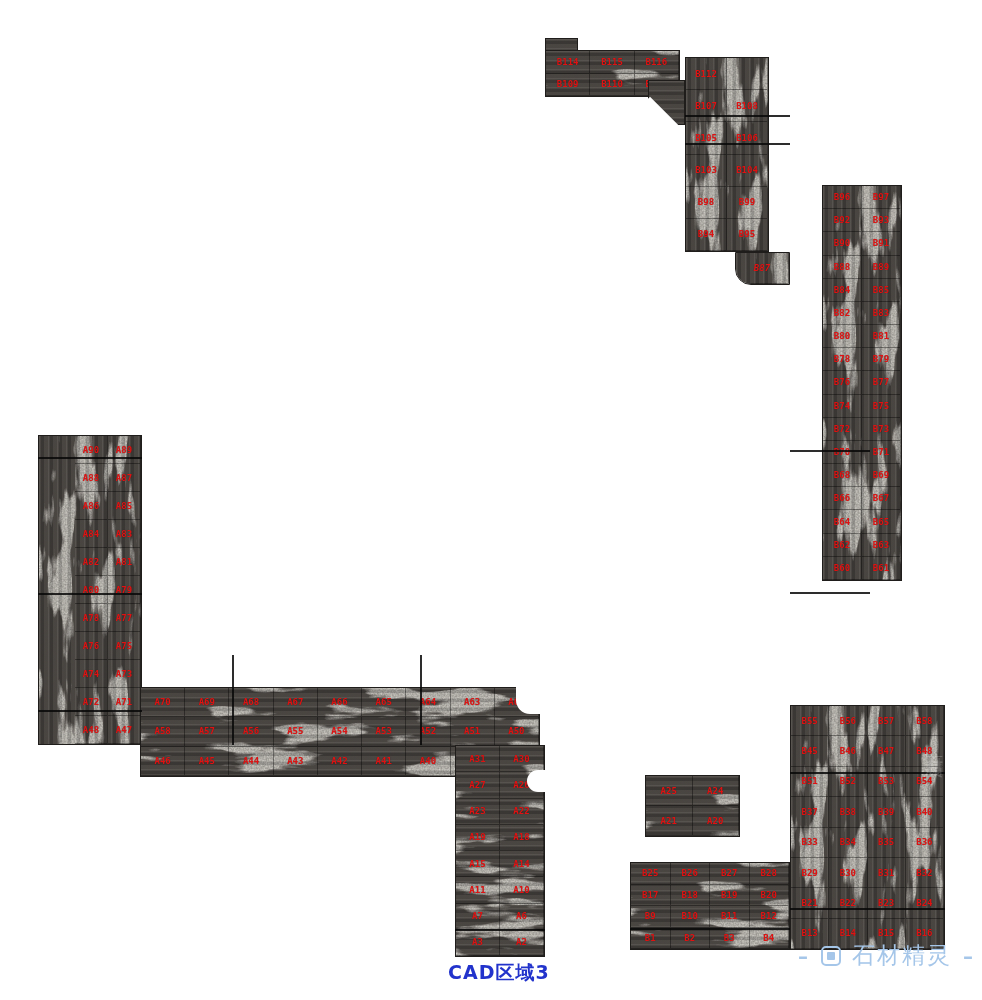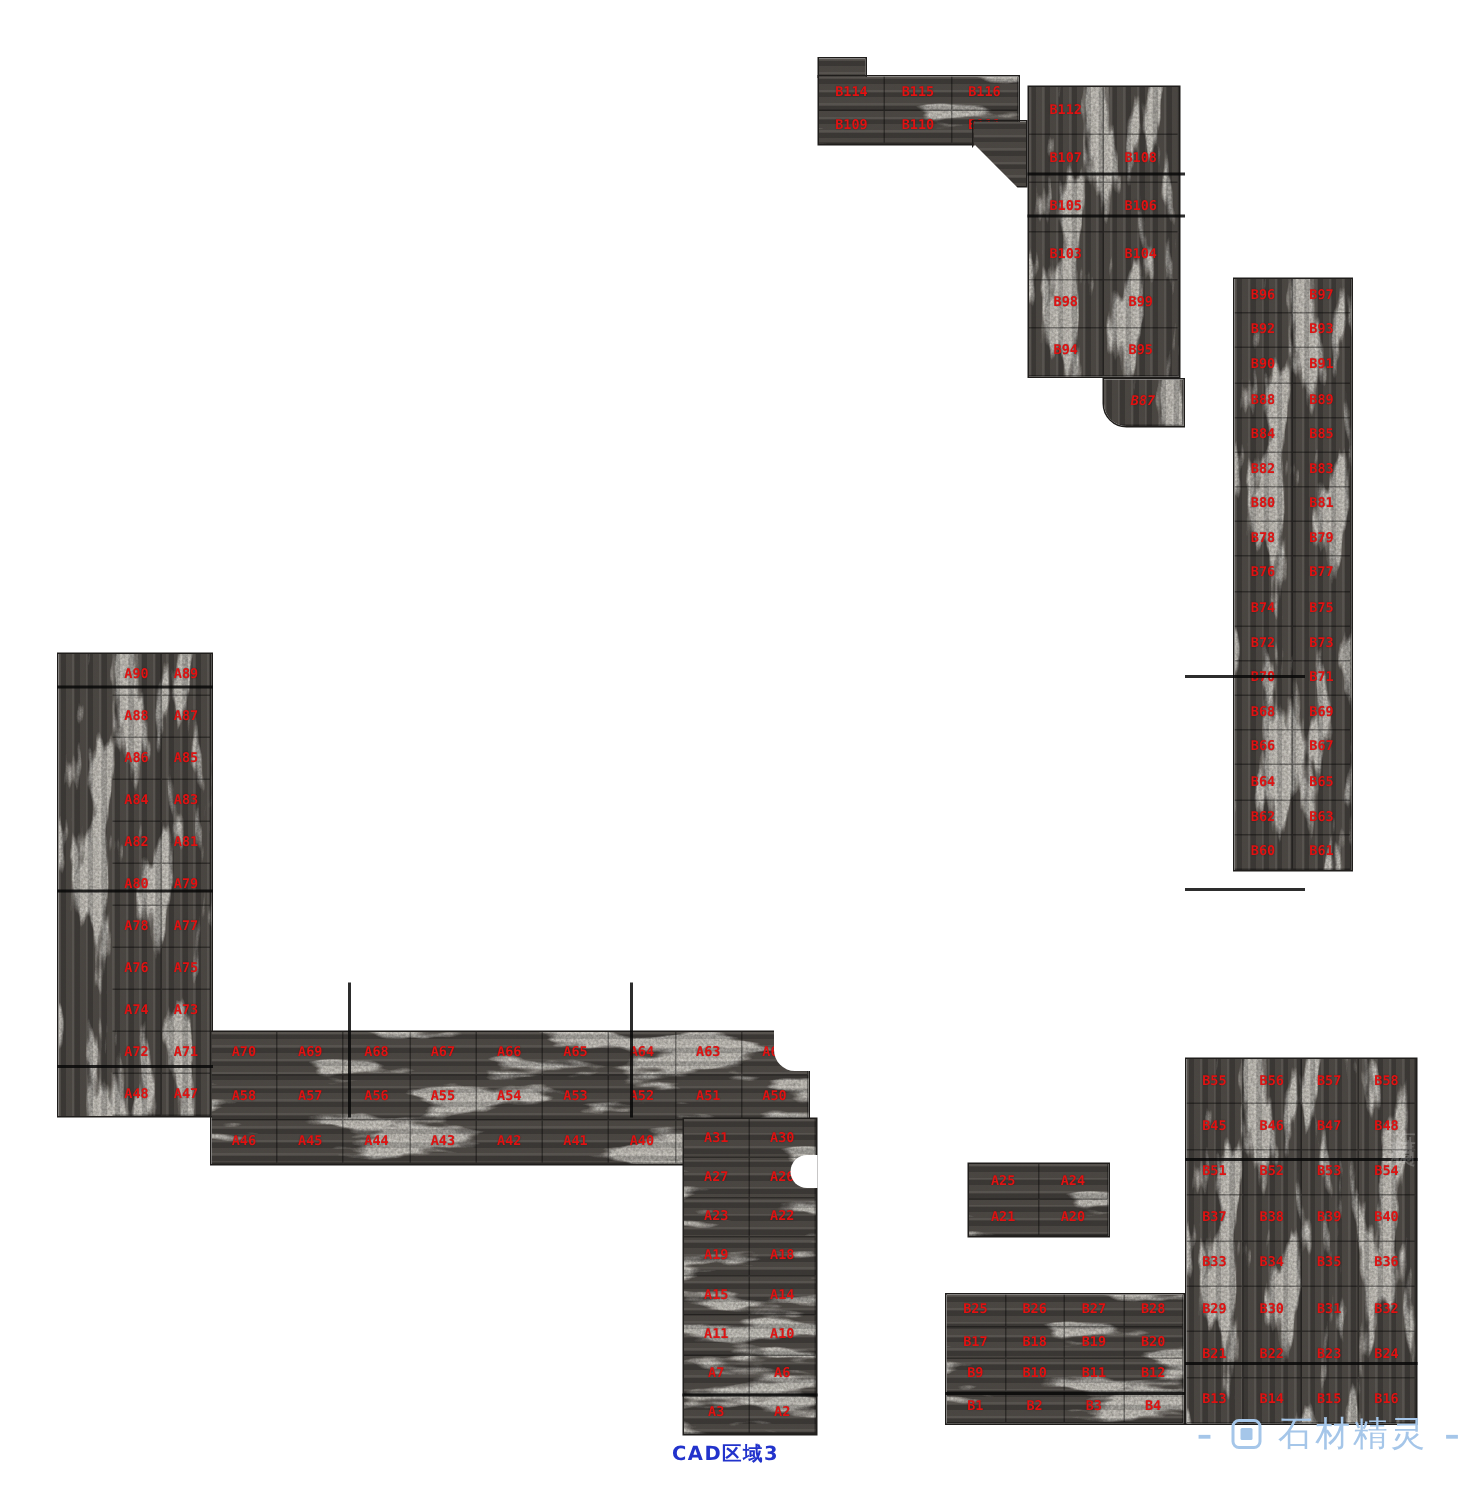--- a/index.html
+++ b/index.html
@@ -12,21 +12,21 @@
   .lamv{background:repeating-linear-gradient(90deg,rgba(235,230,220,.10) 0 1px,rgba(0,0,0,.17) 2px 5px,rgba(130,124,112,.06) 5px 9px);}
   .grid{position:absolute;left:0;top:0;right:0;bottom:0;display:grid;}
   .tile{position:relative;border-right:1px solid rgba(0,0,0,.38);border-bottom:1px solid rgba(0,0,0,.38);
         display:flex;align-items:center;justify-content:center;}
   .tile-label{font-family:"DejaVu Sans Mono",monospace;font-size:9px;font-weight:bold;
         color:var(--label,#e01212);text-shadow:0 0 1px rgba(0,0,0,.35);white-space:nowrap;}
   .cutout{position:absolute;background:#fff;}
   .divider{position:absolute;background:rgba(8,8,8,.85);}
   .stamp{position:absolute;color:rgba(255,255,255,.9);font-size:17px;letter-spacing:2px;
         writing-mode:vertical-rl;pointer-events:none;font-family:"DejaVu Sans",sans-serif;}
-  .caption{position:absolute;left:448px;top:960px;font-size:13px;font-weight:bold;
+  .caption{position:absolute;left:448px;top:960px;font-size:19px;font-weight:bold;
         color:var(--caption,#2233cc);letter-spacing:1px;}
   .wm{position:absolute;left:798px;top:940px;display:flex;align-items:center;gap:11px;
       color:var(--wm,#a5c6e9);font-size:23px;letter-spacing:2px;}
   .wm-dash{font-weight:bold;font-size:20px;}
   .wm-icon{width:20px;height:20px;border:2px solid var(--wm,#a5c6e9);border-radius:5px;
       display:inline-flex;align-items:center;justify-content:center;box-sizing:border-box;}
   .wm-icon-inner{width:8px;height:8px;background:var(--wm,#a5c6e9);border-radius:1px;}
 </style>
 </head>
 <body>
@@ -90,21 +90,21 @@
         </div>
       </div>
       <div class="cluster" style="left: 648px; top: 80px; width: 37px; height: 45px;">
         <svg width="37" height="45">
           <rect width="100%" height="100%" fill="#46423e"></rect>
           <rect width="100%" height="100%" filter="url(#fH)" fill="#d6d2c8" opacity="0.9"></rect>
           <rect width="100%" height="100%" filter="url(#fG)" fill="#777"></rect>
         </svg>
         <div class="lam lamh"></div>
       </div>
-      <div class="cluster" style="left: 685px; top: 57px; width: 102px; height: 195px;">
+      <div class="cluster" style="left: 685px; top: 57px; width: 84px; height: 195px;">
         <svg width="105" height="195">
           <rect width="100%" height="100%" fill="#46423e"></rect>
           <rect width="100%" height="100%" filter="url(#fV)" fill="#d6d2c8" opacity="0.9"></rect>
           <rect width="100%" height="100%" filter="url(#fG)" fill="#777"></rect>
         </svg>
         <div class="lam lamv"></div>
         <div class="grid" style="grid-template: repeat(6, 1fr) / repeat(2, 1fr);">
           <div class="tile">
             <span class="tile-label">B112</span>
           </div>
@@ -590,21 +590,21 @@
             <span class="tile-label">A6</span>
           </div>
           <div class="tile">
             <span class="tile-label">A3</span>
           </div>
           <div class="tile">
             <span class="tile-label">A2</span>
           </div>
         </div>
       </div>
-      <div class="cluster" style="left: 645px; top: 775px; width: 95px; height: 50px;">
+      <div class="cluster" style="left: 645px; top: 775px; width: 95px; height: 62px;">
         <svg width="95" height="65">
           <rect width="100%" height="100%" fill="#46423e"></rect>
           <rect width="100%" height="100%" filter="url(#fH)" fill="#d6d2c8" opacity="0.9"></rect>
           <rect width="100%" height="100%" filter="url(#fG)" fill="#777"></rect>
         </svg>
         <div class="lam lamh"></div>
         <div class="grid" style="grid-template: repeat(2, 1fr) / repeat(2, 1fr);">
           <div class="tile">
             <span class="tile-label">A25</span>
           </div>

